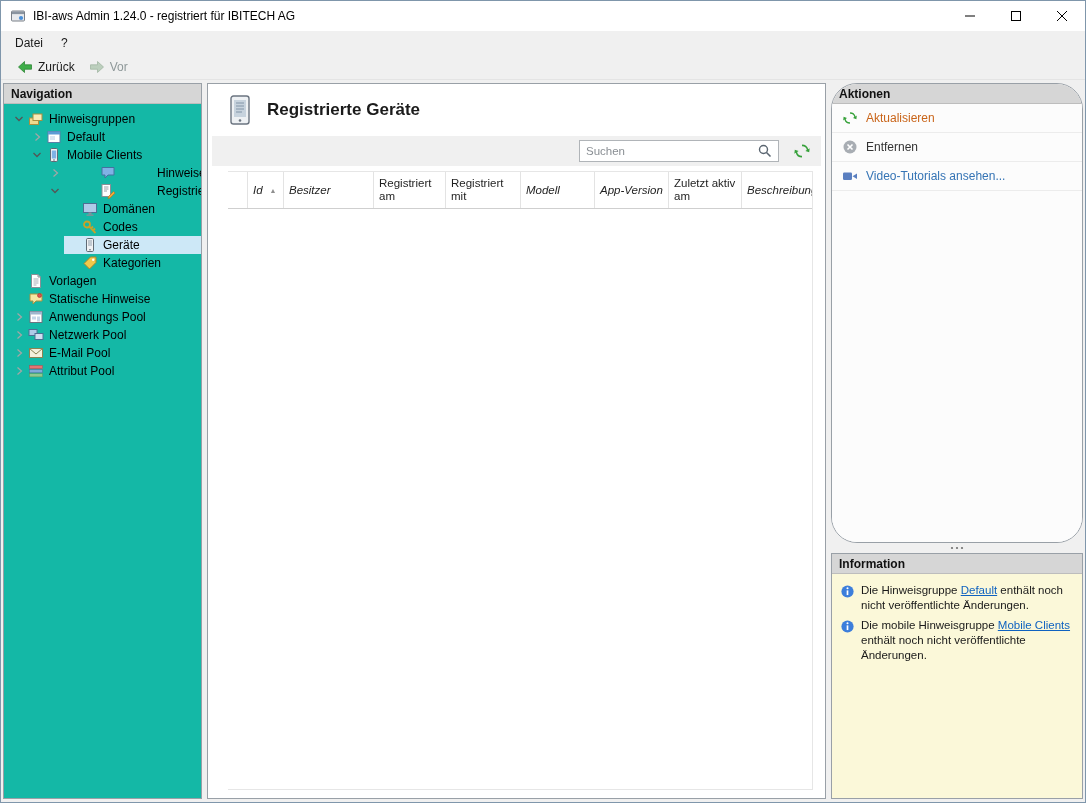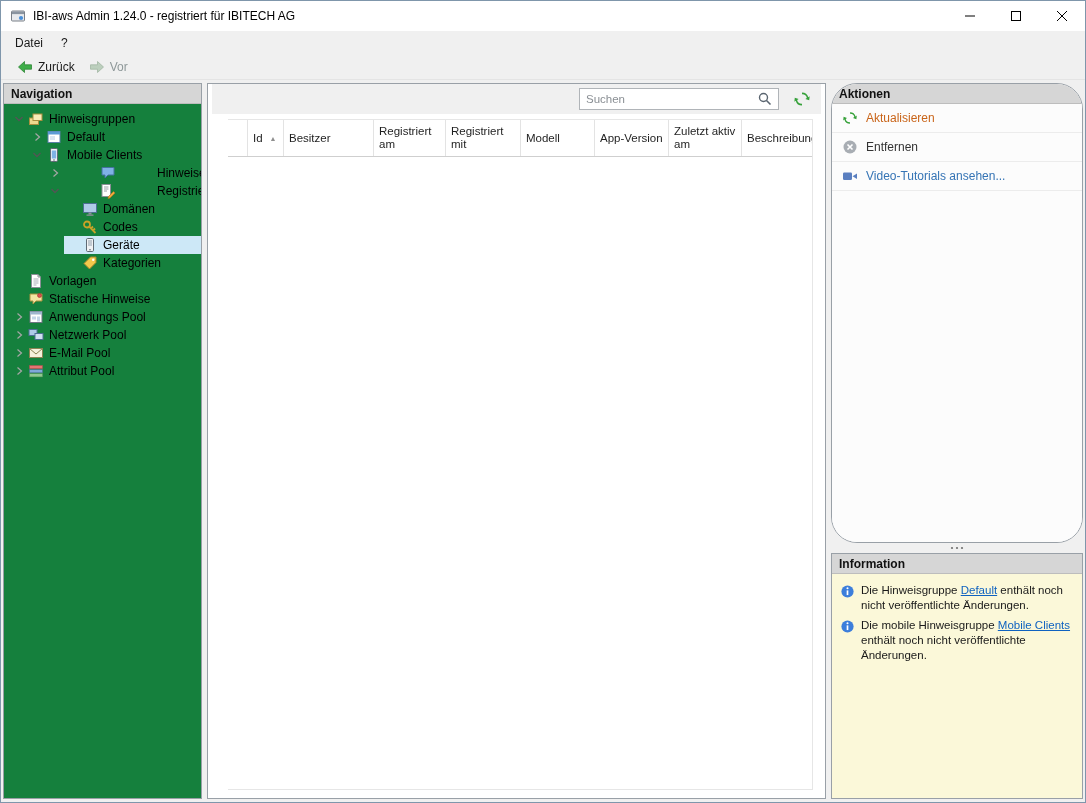--- a/index.html
+++ b/index.html
@@ -23,21 +23,21 @@
   .tool-btn.disabled { color:#8e9899; }
   .arrow-icon { display:inline-flex; width:16px; height:16px; }
 
   
   .content { flex:1; display:flex; padding:3px 2px; overflow:hidden; }
   .panel { background:#fff; border:1px solid #99a0a7; }
   .panel-header { height:20px; background:#d6d6d6; border-bottom:1px solid #bdbdbd; font-size:12px; font-weight:bold; color:#111; padding:3px 7px; flex:0 0 auto; }
 
   
   .nav-panel { width:199px; flex:0 0 auto; display:flex; flex-direction:column; }
-  .tree { flex:1; background:#15803d; padding-top:6px; overflow:hidden; }
+  .tree { flex:1; background:#14b8a6; padding-top:6px; overflow:hidden; }
   .tree-item { height:18px; display:flex; align-items:center; font-size:12px; color:#000; }
   .tree-item .expander { width:18px; height:16px; display:inline-flex; align-items:center; justify-content:center; flex:0 0 auto; }
   .tree-item .ticon { width:16px; height:16px; margin-right:5px; display:inline-flex; flex:0 0 auto; }
   .tlabel { white-space:nowrap; }
   .lvl0 { margin-left:6px; } .lvl1 { margin-left:24px; } .lvl2 { margin-left:42px;gap:36px; } .lvl3 { margin-left:60px; }
   .tree-item.selected { background:#cde8f7; }
 
   
   .main-panel { flex:1; margin:0 5px; display:flex; flex-direction:column; overflow:hidden; }
   .main-header { height:52px; display:flex; align-items:center; padding-left:20px; gap:15px; background:#fff; flex:0 0 auto; }
@@ -46,21 +46,21 @@
   .search-strip { height:30px; margin:0 4px; background:#f0f0f0; display:flex; align-items:center; justify-content:flex-end; gap:14px; padding-right:10px; flex:0 0 auto; }
   .search-box { width:200px; height:22px; background:#fff; border:1px solid #b0b4b8; display:flex; align-items:center; }
   .search-input { flex:1; min-width:0; border:none; outline:none; background:transparent; font-family:inherit; font-size:11.5px; color:#222; padding:0 4px 0 6px; }
   .search-input::placeholder { color:#8a8f94; }
   .search-icon { width:18px; height:16px; display:inline-flex; margin-right:3px; }
   .refresh-btn { width:18px; height:18px; display:inline-flex; }
 
   .table-area { flex:1; margin:5px 11px 8px 20px; width:585px; display:flex; flex-direction:column; border-bottom:1px solid #e6e6e6; border-right:1px solid #e6e6e6; overflow:hidden; }
   .grid-header { display:flex; height:38px; flex:0 0 auto; background:#fff; border-top:1px solid #e6e6e6; border-bottom:1px solid #cfcfcf; overflow:hidden; }
   .col { border-right:1px solid #e3e3e3; display:flex; align-items:center; padding:2px 5px; font-size:11.5px; line-height:13px; color:#1f1f1f; overflow:hidden; flex:0 0 auto; }
-  .col.nw .hdr-label { white-space:nowrap; }
+  .col.nw .hdr-label { white-space:nowrap;font-style:italic; }
   .c0 { width:20px; } .c1 { width:36px; } .c2 { width:90px; } .c3 { width:72px; } .c4 { width:75px; }
   .c5 { width:74px; } .c6 { width:74px; } .c7 { width:73px; } .c8 { width:91px; }
   .sort { font-size:7px; color:#8f8f8f; margin-left:7px; }
   .grid-body { flex:1; background:#fff; }
 
   
   .right-col { width:252px; flex:0 0 auto; display:flex; flex-direction:column; overflow:hidden; }
   .actions-panel { height:460px; flex:0 0 auto; display:flex; flex-direction:column; overflow:hidden;border-radius:26px; }
   .action-list { background:#fcfcfc; }
   .action-item { height:29px; display:flex; align-items:center; gap:8px; padding-left:10px; border-bottom:1px solid #ececec; font-size:12px; background:#fcfcfc; }
@@ -347,20 +347,31 @@
                 <rect x="1.5" y="10.7" width="13" height="3.2" fill="#8fc98f" stroke="#5a935a" stroke-width="0.5"></rect>
               </svg>
             </span>
           <span class="tlabel">Attribut Pool</span>
         </div>
 
       </div>
     </div>
 
     <div class="panel main-panel">
+      <div class="main-header">
+        <span class="main-icon">
+          <svg viewBox="0 0 24 30" width="24" height="30">
+              <rect x="3" y="1" width="18" height="28" rx="2.5" fill="#eef1f4" stroke="#6b7480" stroke-width="1.4"></rect>
+              <rect x="6" y="5" width="12" height="17" fill="#c7d3de"></rect>
+              <path d="M8 8 h8 M8 11 h8 M8 14 h8 M8 17 h6" stroke="#8295a8" stroke-width="1" fill="none"></path>
+              <circle cx="12" cy="25.5" r="1.3" fill="#6b7480"></circle>
+            </svg>
+        </span>
+        <span class="main-title">Registrierte Geräte</span>
+      </div>
 
       <div class="search-strip">
         <div class="search-box">
           <input class="search-input" type="text" placeholder="Suchen" style="">
           <span class="search-icon">
             <svg viewBox="0 0 16 16" width="16" height="16">
                 <circle cx="6.5" cy="6.5" r="4" fill="none" stroke="#5a6570" stroke-width="1.4"></circle>
                 <path d="M9.5 9.5 L13.5 13.5" stroke="#5a6570" stroke-width="1.6" fill="none"></path>
               </svg>
           </span>

